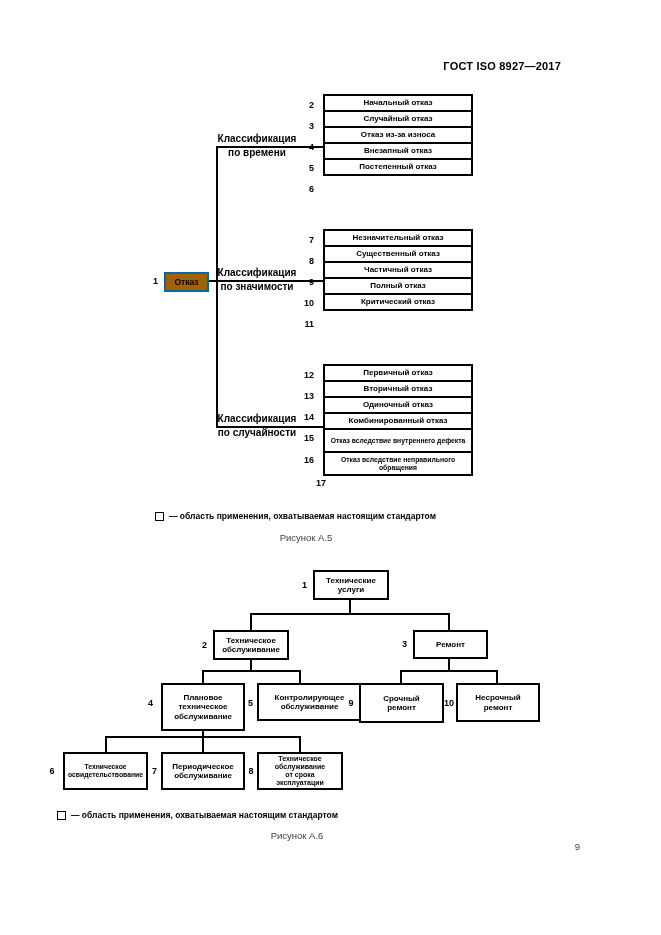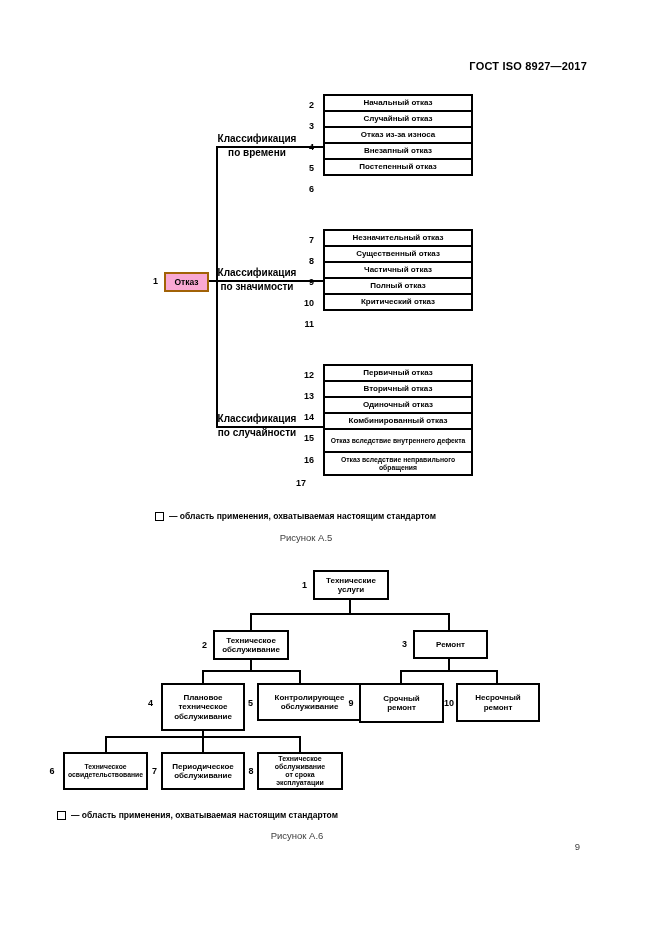--- a/index.html
+++ b/index.html
@@ -23,35 +23,35 @@
   .numc{font-weight:bold;font-size:9px;text-align:center;height:11px;line-height:11px;}
   .hline{position:absolute;height:2px;background:#000;}
   .vline{position:absolute;width:2px;background:#000;}
   .blabel{position:absolute;width:92px;text-align:center;font-weight:bold;font-size:10px;line-height:10px;height:10px;}
   .node{
     position:absolute;box-sizing:border-box;border:2.5px solid #000;background:#fff;
     display:flex;align-items:center;justify-content:center;text-align:center;
     font-weight:bold;font-size:8px;line-height:1.18;
   }
   .rootbox{
-    position:absolute;box-sizing:border-box;border:2px solid #a16207;background:#f9a8d4;
+    position:absolute;box-sizing:border-box;border:2px solid #0369a1;background:#a16207;
     display:flex;align-items:center;justify-content:center;
     font-weight:bold;font-size:8.5px;text-align:center;
   }
   .caption{position:absolute;font-size:9.5px;color:#404040;text-align:center;width:160px;}
   .legend-sq{position:absolute;width:9px;height:9px;box-sizing:border-box;border:1.5px solid #000;background:#fff;}
   .legend-tx{position:absolute;font-weight:bold;font-size:8.5px;line-height:10px;}
   .pgnum{position:absolute;font-size:9.5px;color:#404040;text-align:right;width:24px;}
 </style>
 </head>
 <body>
 
 <div class="page">
 
-  <div class="abs hdr" style="left:384px;top:60px;width:203px;">ГОСТ ISO 8927—2017</div>
+  <div class="abs hdr" style="left:358px;top:60px;width:203px;">ГОСТ ISO 8927—2017</div>
 
   <div class="vline" style="left:216px;top:146px;height:282px;"></div>
   <div class="hline" style="left:216px;top:146px;width:107px;"></div>
   <div class="hline" style="left:209px;top:280px;width:114px;"></div>
   <div class="hline" style="left:216px;top:426px;width:107px;"></div>
 
   <div class="abs num" style="left:140px;top:276px;width:18px;">1</div>
   <div class="rootbox" style="left:164px;top:272px;width:45px;height:20px;">Отказ</div>
 
   <div class="blabel" style="left:211px;top:134px;">Классификация</div>
@@ -87,21 +87,21 @@
     <div class="cell">Частичный отказ</div>
     <div class="cell">Полный отказ</div>
     <div class="cell">Критический отказ</div>
   </div>
 
   <div class="abs num" style="left:288px;top:370px;width:26px;">12</div>
   <div class="abs num" style="left:288px;top:391px;width:26px;">13</div>
   <div class="abs num" style="left:288px;top:412px;width:26px;">14</div>
   <div class="abs num" style="left:288px;top:433px;width:26px;">15</div>
   <div class="abs num" style="left:288px;top:455px;width:26px;">16</div>
-  <div class="abs num" style="left:288px;top:478px;width:26px;text-align:center;">17</div>
+  <div class="abs num" style="left:300px;top:478px;width:26px;">17</div>
 
   <div class="stack" style="left:323px;top:364px;">
     <div class="cell">Первичный отказ</div>
     <div class="cell">Вторичный отказ</div>
     <div class="cell">Одиночный отказ</div>
     <div class="cell">Комбинированный отказ</div>
     <div class="cell tall">
         <span class="in">Отказ вследствие внутреннего дефекта</span>
       </div>
     <div class="cell tall">

